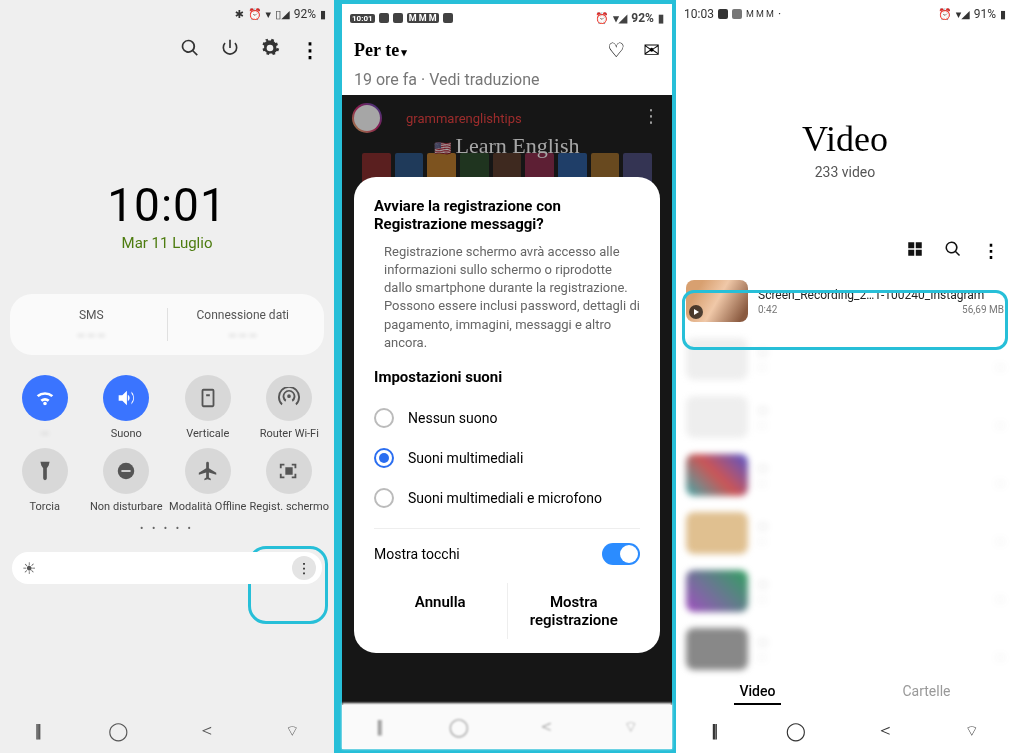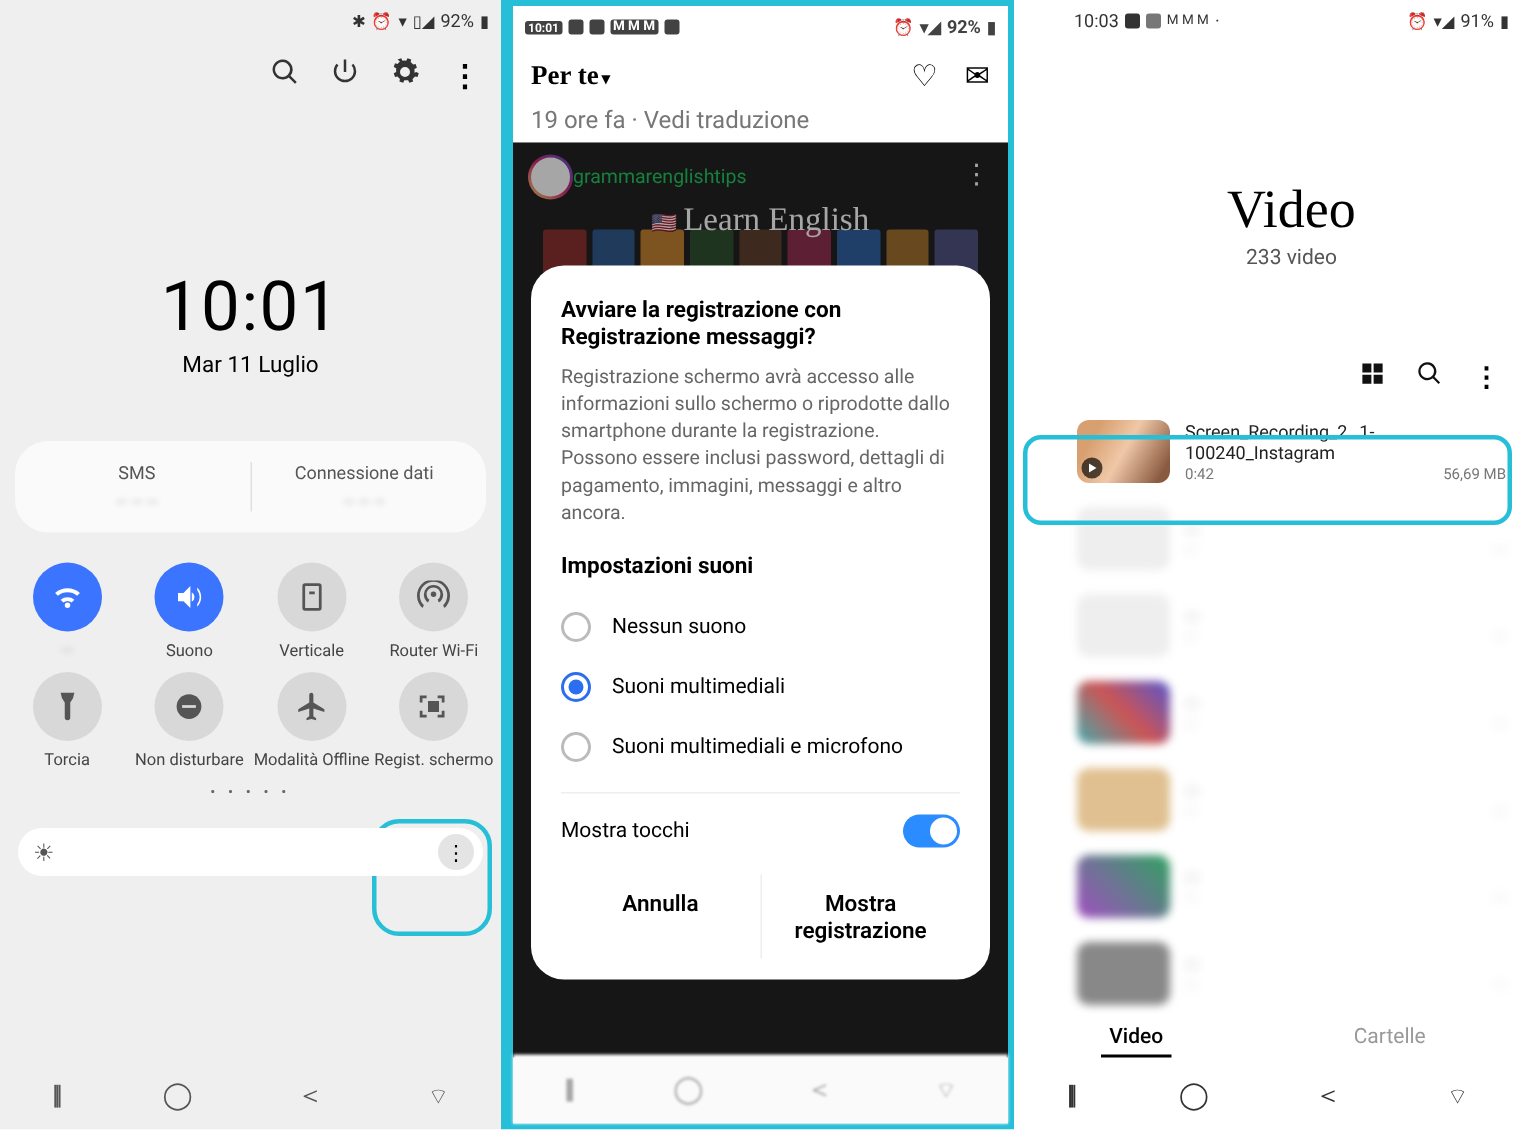--- a/index.html
+++ b/index.html
@@ -1,36 +1,36 @@
 <!DOCTYPE html>
 <html><head>
 <meta charset="utf-8">
 <style>
   * { box-sizing: border-box; margin: 0; padding: 0; }
   body { font-family: -apple-system, "Segoe UI", Roboto, sans-serif; background:#fff; width:1024px; height:753px; overflow:hidden; }
   .row { display:flex; height:100%; }
   .phone { width:338px; height:753px; border-right:4px solid #27bfd8; position:relative; background:#fafafa; }
-  .phone:last-child { border-right:none;padding-left:32px; }
+  .phone:last-child { border-right:none; }
   .phone2 { border-left:4px solid #27bfd8; border-top:4px solid #27bfd8; border-bottom:4px solid #27bfd8; }
 
   
   .statusbar { height:28px; padding:4px 8px; font-size:12px; display:flex; justify-content:space-between; align-items:center; color:#333; }
   .statusbar .left, .statusbar .right { display:flex; gap:4px; align-items:center; }
   .statusbar .icon { font-size:11px; }
   .phone2 .statusbar { color:#424242; font-weight:bold;}
   .phone2 .statusbar .left span { background:#424242; color:#fff; padding:0 2px; border-radius:2px; font-size:8px;}
   .statusbar .small-ico { width:10px;height:10px;background:#333; display:inline-block; border-radius:2px;}
 
   
   .p1 { background:#efefef; filter:none; }
   .p1-toprow { display:flex; justify-content:flex-end; gap:20px; padding:10px 14px 6px; }
   .p1-toprow svg { width:20px; height:20px; fill:#333; }
   .p1-clock { text-align:center; margin-top:110px; }
   .p1-clock .time { font-size:46px; font-weight:400; letter-spacing:1px; }
-  .p1-clock .date { font-size:15px; margin-top:2px; color:#000000; }
+  .p1-clock .date { font-size:15px; margin-top:2px; color:#4d7c0f; }
   .p1-cards { display:flex; margin:42px 10px 10px; background:#ffffffb0; border-radius:22px; padding:14px 6px; font-size:12px; }
   .p1-card { flex:1; text-align:center; border-right:1px solid #e0e0e0; padding:0 4px;}
   .p1-card:last-child{ border-right:none;}
   .p1-card .t { color:#555; font-size:12px; margin-bottom:8px;}
   .p1-card .sub { filter:blur(2px); opacity:0.4; font-size:10px;}
   .qs-grid { display:grid; grid-template-columns:repeat(4,1fr); gap:0px 0; padding:6px 4px 4px; text-align:center;}
   .qs-item { padding:4px 0;}
   .qs-circle { width:46px;height:46px; border-radius:50%; background:#d8d8d8; margin:0 auto 6px; display:flex; align-items:center; justify-content:center; }
   .qs-circle.blue { background:#3a74ff; color:#fff;}
   .qs-circle svg { width:22px;height:22px; fill:#555;}
@@ -47,34 +47,34 @@
   .navbar .nv { font-size:18px; color:#555; }
   .nv-recent{ letter-spacing:-3px;}
 
   
   .p2-header { display:flex; justify-content:space-between; align-items:center; padding:6px 12px;}
   .p2-header .tab { font-family: Georgia, serif; font-weight:bold; font-size:18px;}
   .p2-header .tab .chev{font-size:11px; margin-left:2px;}
   .p2-head-icons { display:flex; gap:18px; font-size:20px;}
   .p2-meta { font-size:16px; color:#777; padding:2px 12px 6px;}
   .p2-reel { position:relative; height:610px; background:#222; overflow:hidden;}
-  .reel-user { position:absolute; top:8px; left:10px; display:flex; align-items:center; gap:0; color:#22c55e; font-size:13px;}
+  .reel-user { position:absolute; top:8px; left:10px; display:flex; align-items:center; gap:24px; color:#ef4444; font-size:13px;}
   .reel-user .ava { width:30px;height:30px;border-radius:50%; background:linear-gradient(45deg,#feda75,#d62976,#4f5bd5); padding:2px;}
   .reel-user .ava-in{ width:100%;height:100%;border-radius:50%; background:#fff;}
   .reel-dots { position:absolute; top:10px; right:12px; color:#fff; font-size:18px;}
   .reel-title{ position:absolute; top:38px; left:0; right:0; text-align:center; color:#fff; font-size:22px; font-family:Georgia,serif;}
   .reel-bg { position:absolute; inset:0;}
   .shelf{ position:absolute; top:58px; left:20px; right:20px; height:80px;}
   .shelf .row1 { display:flex; gap:4px; height:100%;}
   .book { flex:1; border-radius:2px 2px 0 0;}
   .face { position:absolute; top:150px; left:60px; width:200px; height:200px; border-radius:50%; background:radial-gradient(circle at 50% 40%, #f0d0b8 45%, #c09878 65%); filter:blur(0.5px);}
   .dialog-shim{ position:absolute; inset:0; background:rgba(0,0,0,0.35);}
   .dialog { position:absolute; left:12px; right:12px; bottom:52px; background:#fff; border-radius:22px; padding:20px 20px 14px;}
   .dialog h3{ font-size:15px; font-weight:bold; margin-bottom:10px;}
-  .dialog .desc{ font-size:13px; color:#666; line-height:1.4; margin-bottom:16px;}
+  .dialog .desc{ font-size:13px; color:#666; line-height:1.4; margin-bottom:16px;margin-left:10px;}
   .dialog h4{ font-size:15px; font-weight:bold; margin-bottom:12px;}
   .radio-row{ display:flex; align-items:center; gap:14px; padding:10px 0; font-size:14px;}
   .radio{ width:20px;height:20px; border:2px solid #bbb; border-radius:50%; display:flex;align-items:center;justify-content:center;}
   .radio.sel{ border-color:#2b6ef0;}
   .radio.sel::after{ content:""; width:10px;height:10px;border-radius:50%; background:#2b6ef0;}
   .divider{ height:1px; background:#eee; margin:10px 0;}
   .toggle-row{ display:flex; justify-content:space-between; align-items:center; font-size:14px; padding:4px 0;}
   .switch{ width:38px;height:22px;border-radius:12px; background:#2b8cff; position:relative;}
   .switch::after{ content:""; position:absolute; right:2px; top:2px; width:18px;height:18px;border-radius:50%; background:#fff;}
   .dlg-actions{ display:flex; margin-top:14px;}

